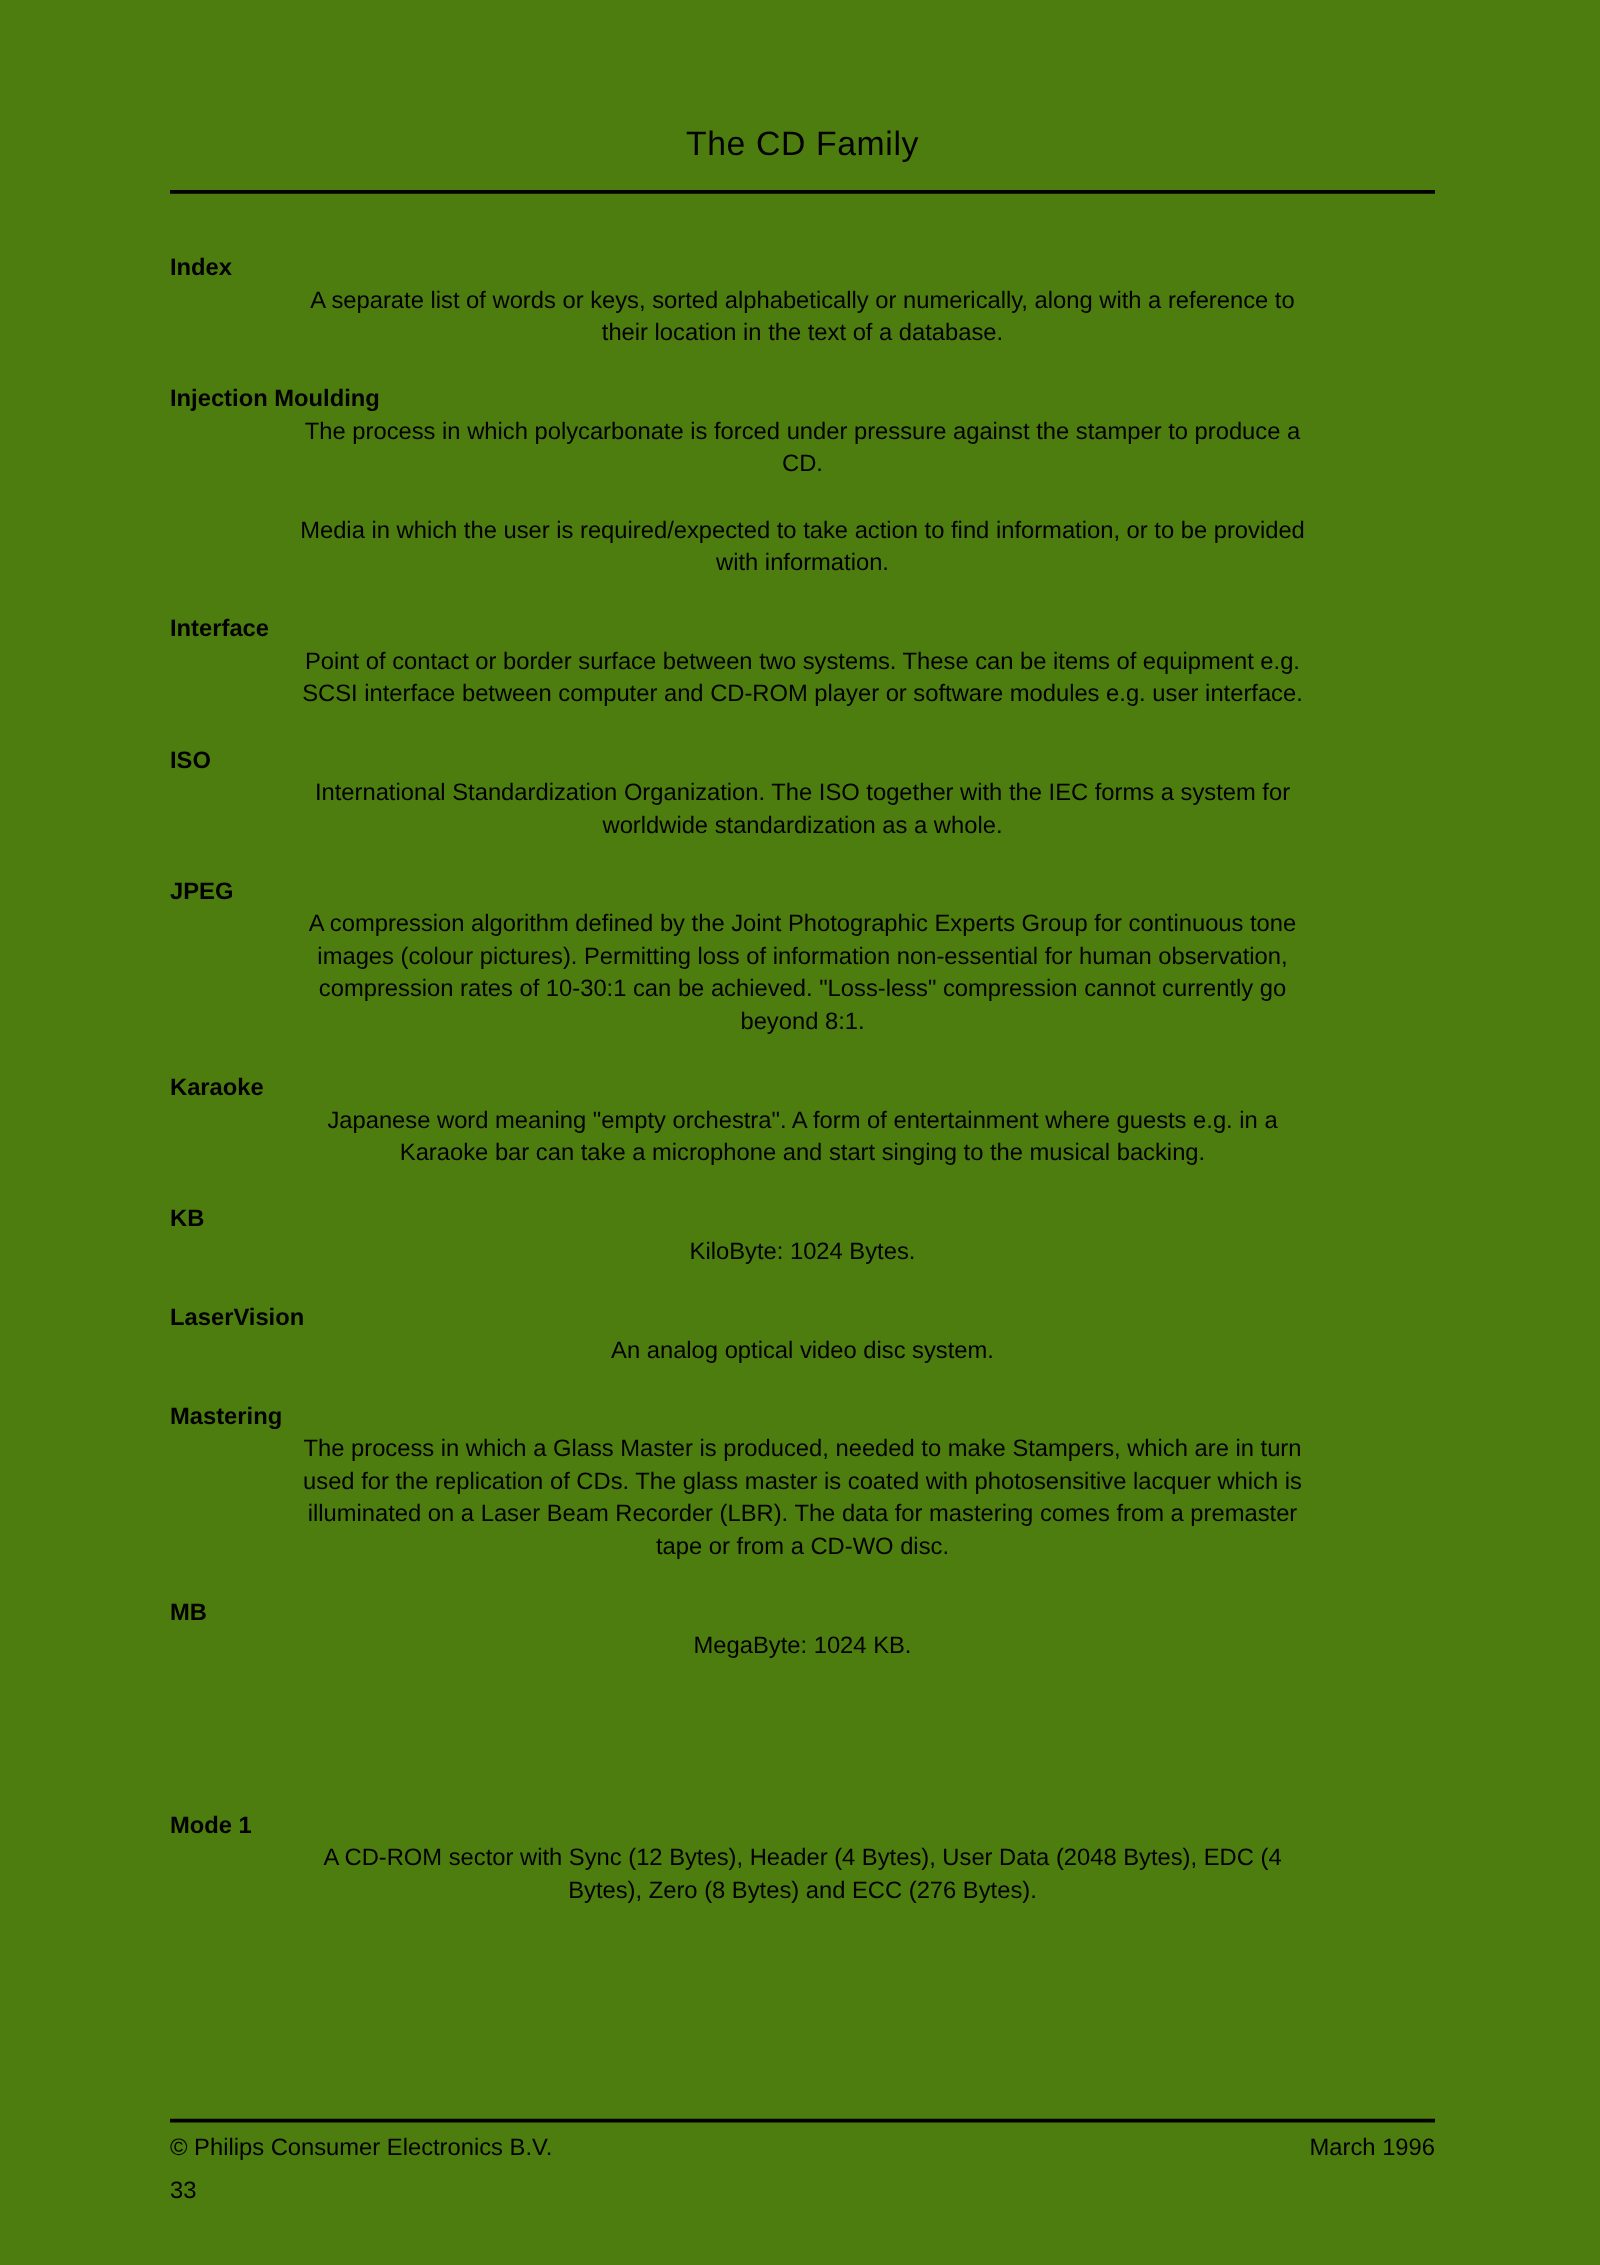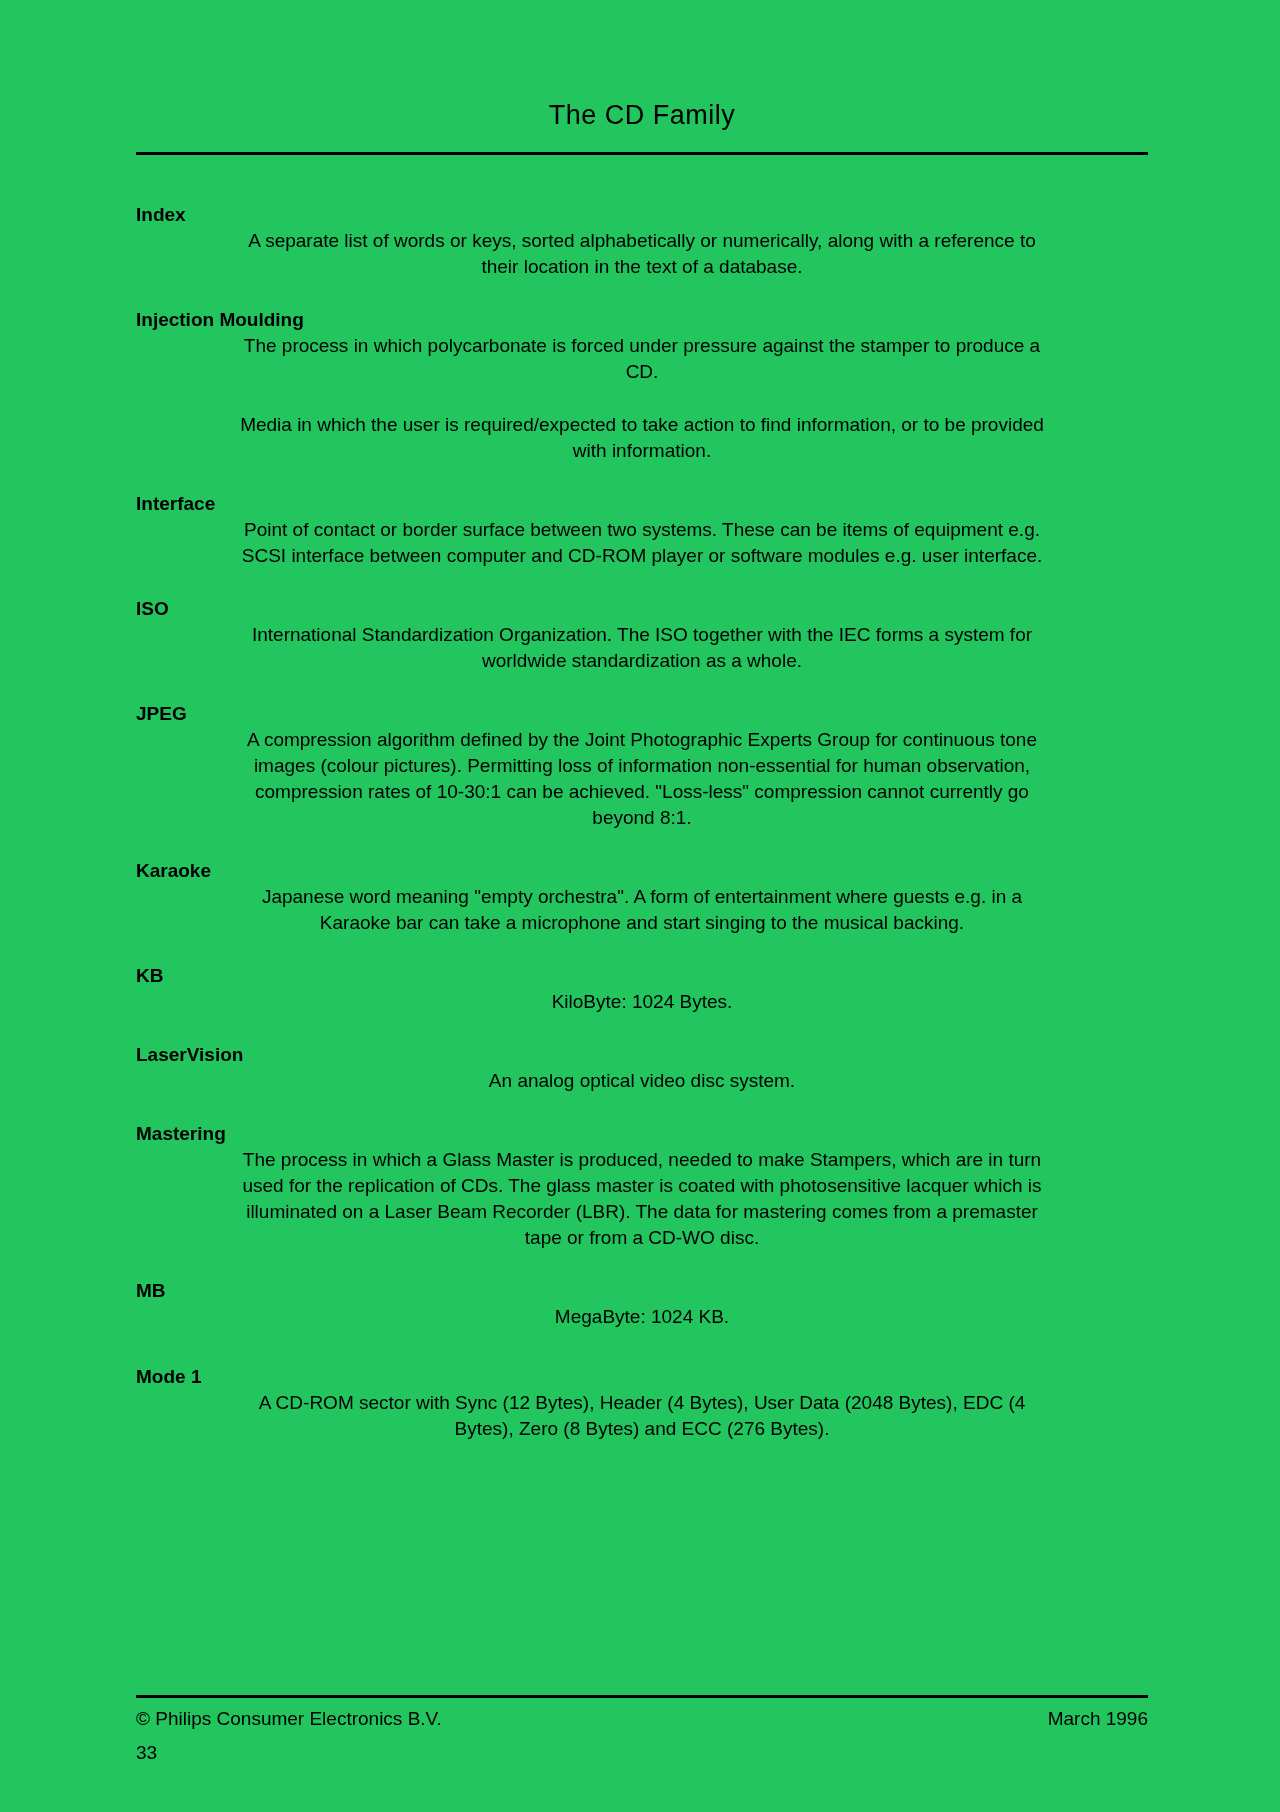--- a/index.html
+++ b/index.html
@@ -4,21 +4,21 @@
 <style>
   html, body {
     margin: 0;
     padding: 0;
     background: #ffffff;
   }
   .page {
     position: relative;
     width: 1280px;
     height: 1812px;
-    background: #22c55e;
+    background: #4d7c0f;
     color: #000000;
     font-family: "Liberation Sans", "DejaVu Sans", sans-serif;
     box-sizing: border-box;
     overflow: hidden;
   }
   .content {
     position: absolute;
     left: 136px;
     width: 1012px;
     top: 0;
@@ -37,21 +37,21 @@
     background: #000000;
     border: none;
   }
   .glossary {
     margin-top: 47px;
   }
   .entry {
     margin-bottom: 27px;
   }
   .entry.extra-gap {
-    margin-top: 34px;
+    margin-top: 118px;
   }
   .term {
     font-size: 19px;
     line-height: 26px;
     font-weight: 700;
   }
   .definition {
     font-size: 19px;
     line-height: 26px;
     white-space: pre-line;

